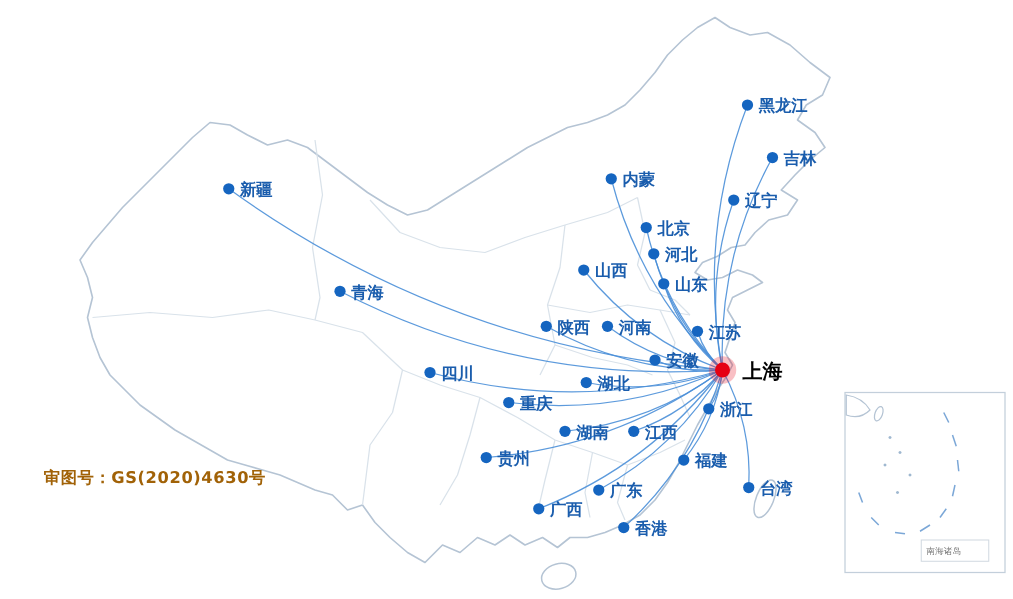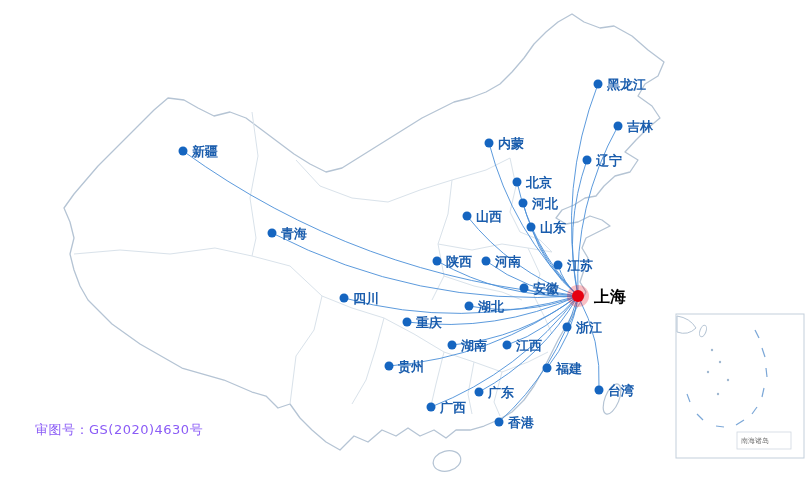--- a/index.html
+++ b/index.html
@@ -1,19 +1,19 @@
 <!DOCTYPE html>
 <html><head>
 <meta charset="utf-8">
 <style>
   html,body{margin:0;padding:0;background:#ffffff;}
   body{font-family:"DejaVu Sans","Liberation Sans",sans-serif;}
   .canvas{position:relative;width:810px;height:479px;background:#ffffff;overflow:hidden;}
   .canvas svg{position:absolute;left:0;top:0;}
-  .caption{position:absolute;left:35px;top:373px;font-size:13px;font-weight:normal;color:#8b5cf6;letter-spacing:0.5px;margin-top:48px;}
+  .caption{position:absolute;left:35px;top:373px;font-size:13px;font-weight:bold;color:#a16207;letter-spacing:0.5px;}
   text{font-family:"DejaVu Sans","Liberation Sans",sans-serif;}
 </style>
 </head>
 <body>
 
 <div class="canvas">
   <svg width="810" height="479" viewBox="0 0 810 479">
 
     <g>
       <path fill="#ffffff" stroke="#b5c4d4" stroke-width="1.3" stroke-linejoin="round" d="M572,14 L584,22 L600,28 L614,26 L632,36 L648,50 L664,62 L658,76 L645,84 L638,96

